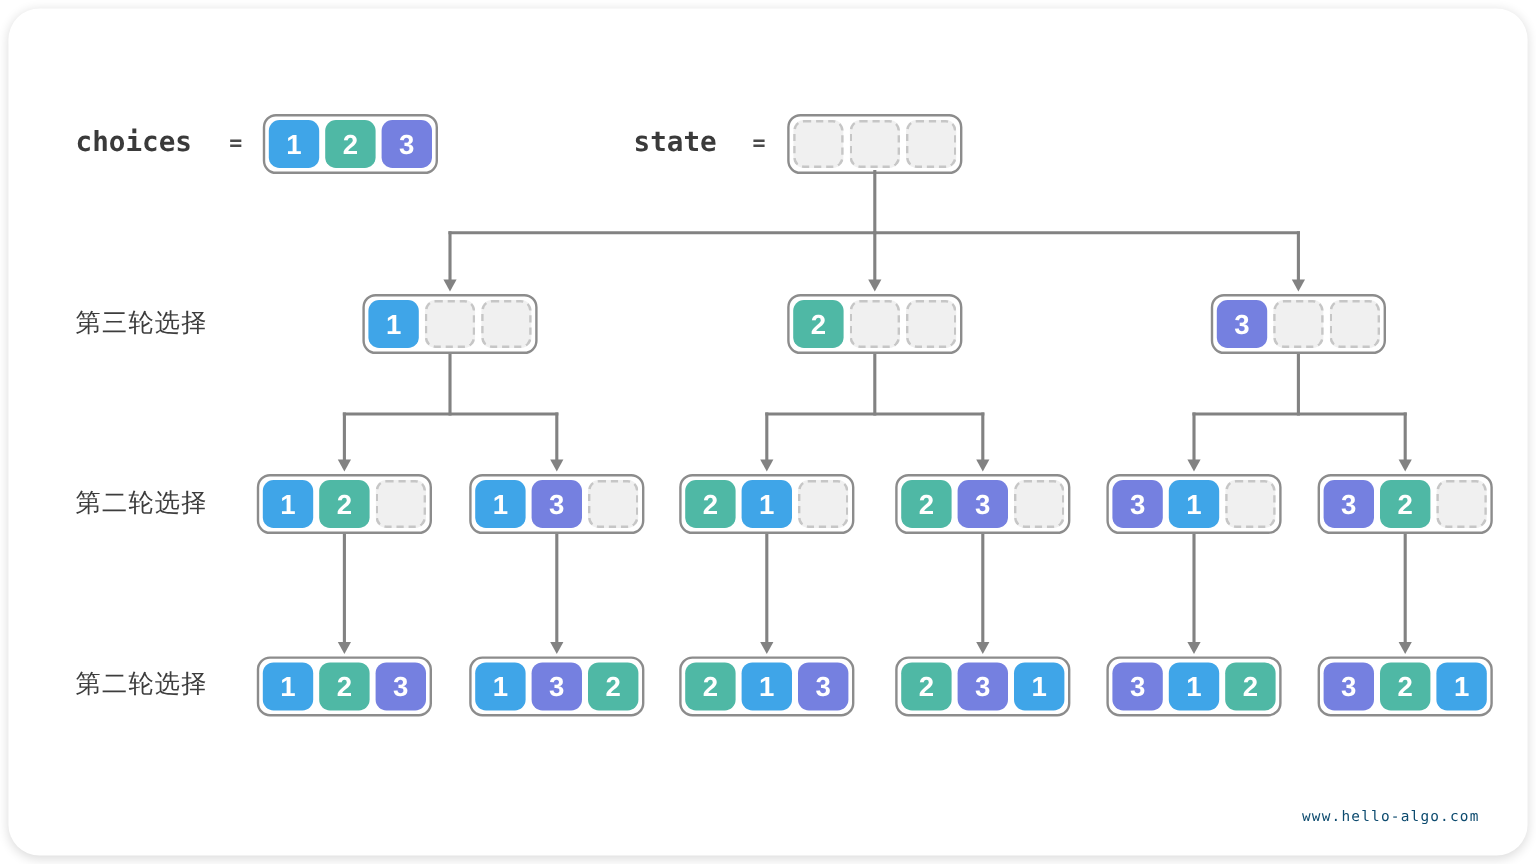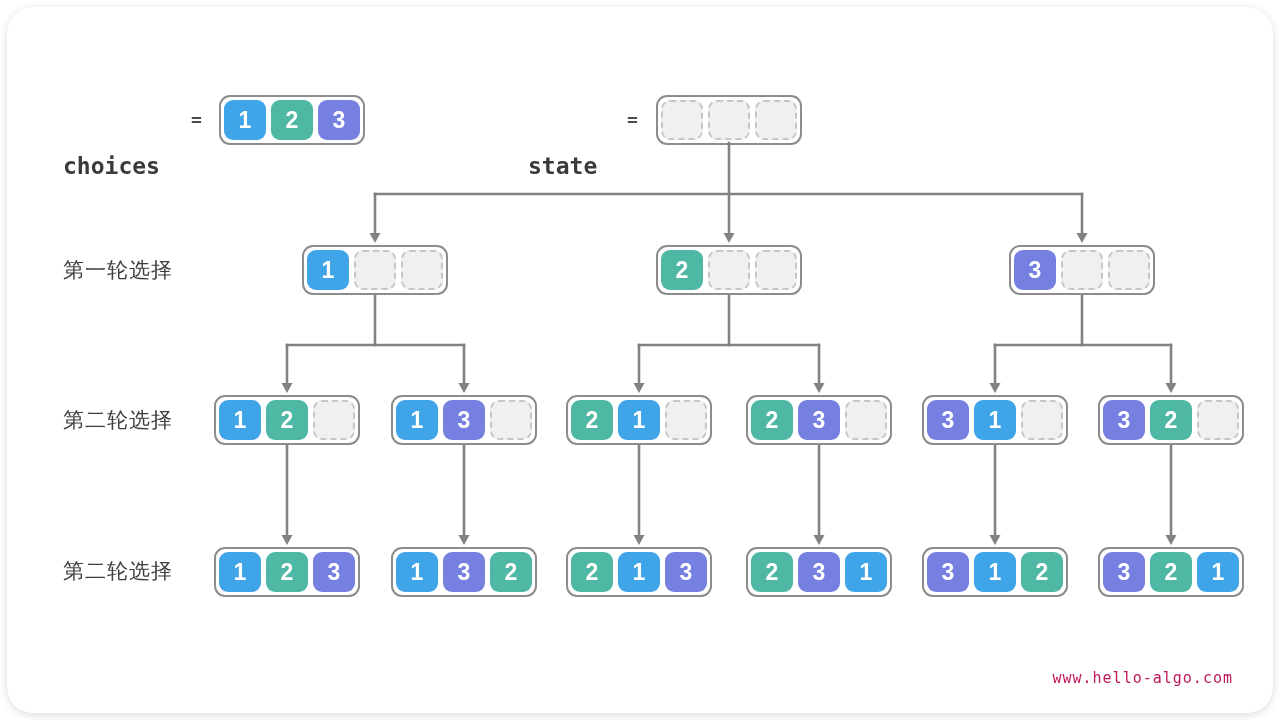--- a/index.html
+++ b/index.html
@@ -7,21 +7,21 @@
     width:1280px;height:720px;position:relative;background:#ffffff;
     font-family:"Liberation Sans",sans-serif;overflow:hidden;
   }
   .card{
     position:absolute;left:7px;top:7px;right:7px;bottom:7px;
     background:#ffffff;border-radius:26px;
     box-shadow:0 2px 9px rgba(0,0,0,0.14);
   }
   .code-label{
     position:absolute;font-family:"DejaVu Sans Mono","Liberation Mono",monospace;
-    font-weight:bold;font-size:23px;color:#3a3a3a;line-height:28px;white-space:nowrap;margin-top:47px;
+    font-weight:bold;font-size:23px;color:#3a3a3a;line-height:28px;white-space:nowrap;
   }
   .eq{
     position:absolute;font-family:"DejaVu Sans Mono","Liberation Mono",monospace;
     font-weight:bold;font-size:18px;color:#4a4a4a;line-height:28px;
   }
   .row-label{
     position:absolute;left:56px;font-size:21px;color:#3d3d3d;line-height:26px;
     letter-spacing:1px;white-space:nowrap;
   }
   .node{
@@ -32,21 +32,21 @@
   .cell{
     width:42px;height:40px;border-radius:9px;box-sizing:border-box;
     color:#ffffff;font-weight:bold;font-size:23px;
     display:flex;align-items:center;justify-content:center;
   }
   .cell.empty{background:#f0f0f0;border:2px dashed #c6c6c6;}
   #connectors{position:absolute;left:0;top:0;width:1280px;height:720px;pointer-events:none;}
   .watermark{
     position:absolute;right:40px;bottom:26px;
     font-family:"DejaVu Sans Mono","Liberation Mono",monospace;
-    font-size:15px;color:#be185d;letter-spacing:1px;margin-left:22px;
+    font-size:12px;color:#0c4a6e;letter-spacing:1px;margin-left:22px;
   }
 </style>
 </head>
 <body>
 
 <div class="card">
 
   <div class="code-label" style="left:56px;top:98px;">choices</div>
   <div class="eq" style="left:184px;top:99px;">=</div>
   <div class="node" id="choices-box" style="left:212px;top:88px;">
@@ -56,21 +56,21 @@
     </div>
 
   <div class="code-label" style="left:521px;top:98px;">state</div>
   <div class="eq" style="left:620px;top:99px;">=</div>
   <div class="node" id="state-box" style="left:649px;top:88px;">
       <div class="cell empty" style="background: rgb(240, 240, 240); border-color: rgb(198, 198, 198);"></div>
       <div class="cell empty" style="background: rgb(240, 240, 240); border-color: rgb(198, 198, 198);"></div>
       <div class="cell empty" style="background: rgb(240, 240, 240); border-color: rgb(198, 198, 198);"></div>
     </div>
 
-  <div class="row-label" style="top:250px;">第一轮选择</div>
+  <div class="row-label" style="top:250px;">第三轮选择</div>
   <div class="row-label" style="top:400px;">第二轮选择</div>
   <div class="row-label" style="top:551px;">第二轮选择</div>
 
   <svg id="connectors" viewBox="0 0 1280 720" xmlns="http://www.w3.org/2000/svg">
       <line x1="722" y1="136" x2="722" y2="187" stroke="#828282" stroke-width="2.6" stroke-linecap="square"></line>
       <line x1="368" y1="187" x2="1075" y2="187" stroke="#828282" stroke-width="2.6" stroke-linecap="square"></line>
       <line x1="368" y1="187" x2="368" y2="227" stroke="#828282" stroke-width="2.6" stroke-linecap="square"></line>
       <polygon points="362.5,226 373.5,226 368,236" fill="#828282"></polygon>
       <line x1="722" y1="187" x2="722" y2="227" stroke="#828282" stroke-width="2.6" stroke-linecap="square"></line>
       <polygon points="716.5,226 727.5,226 722,236" fill="#828282"></polygon>

